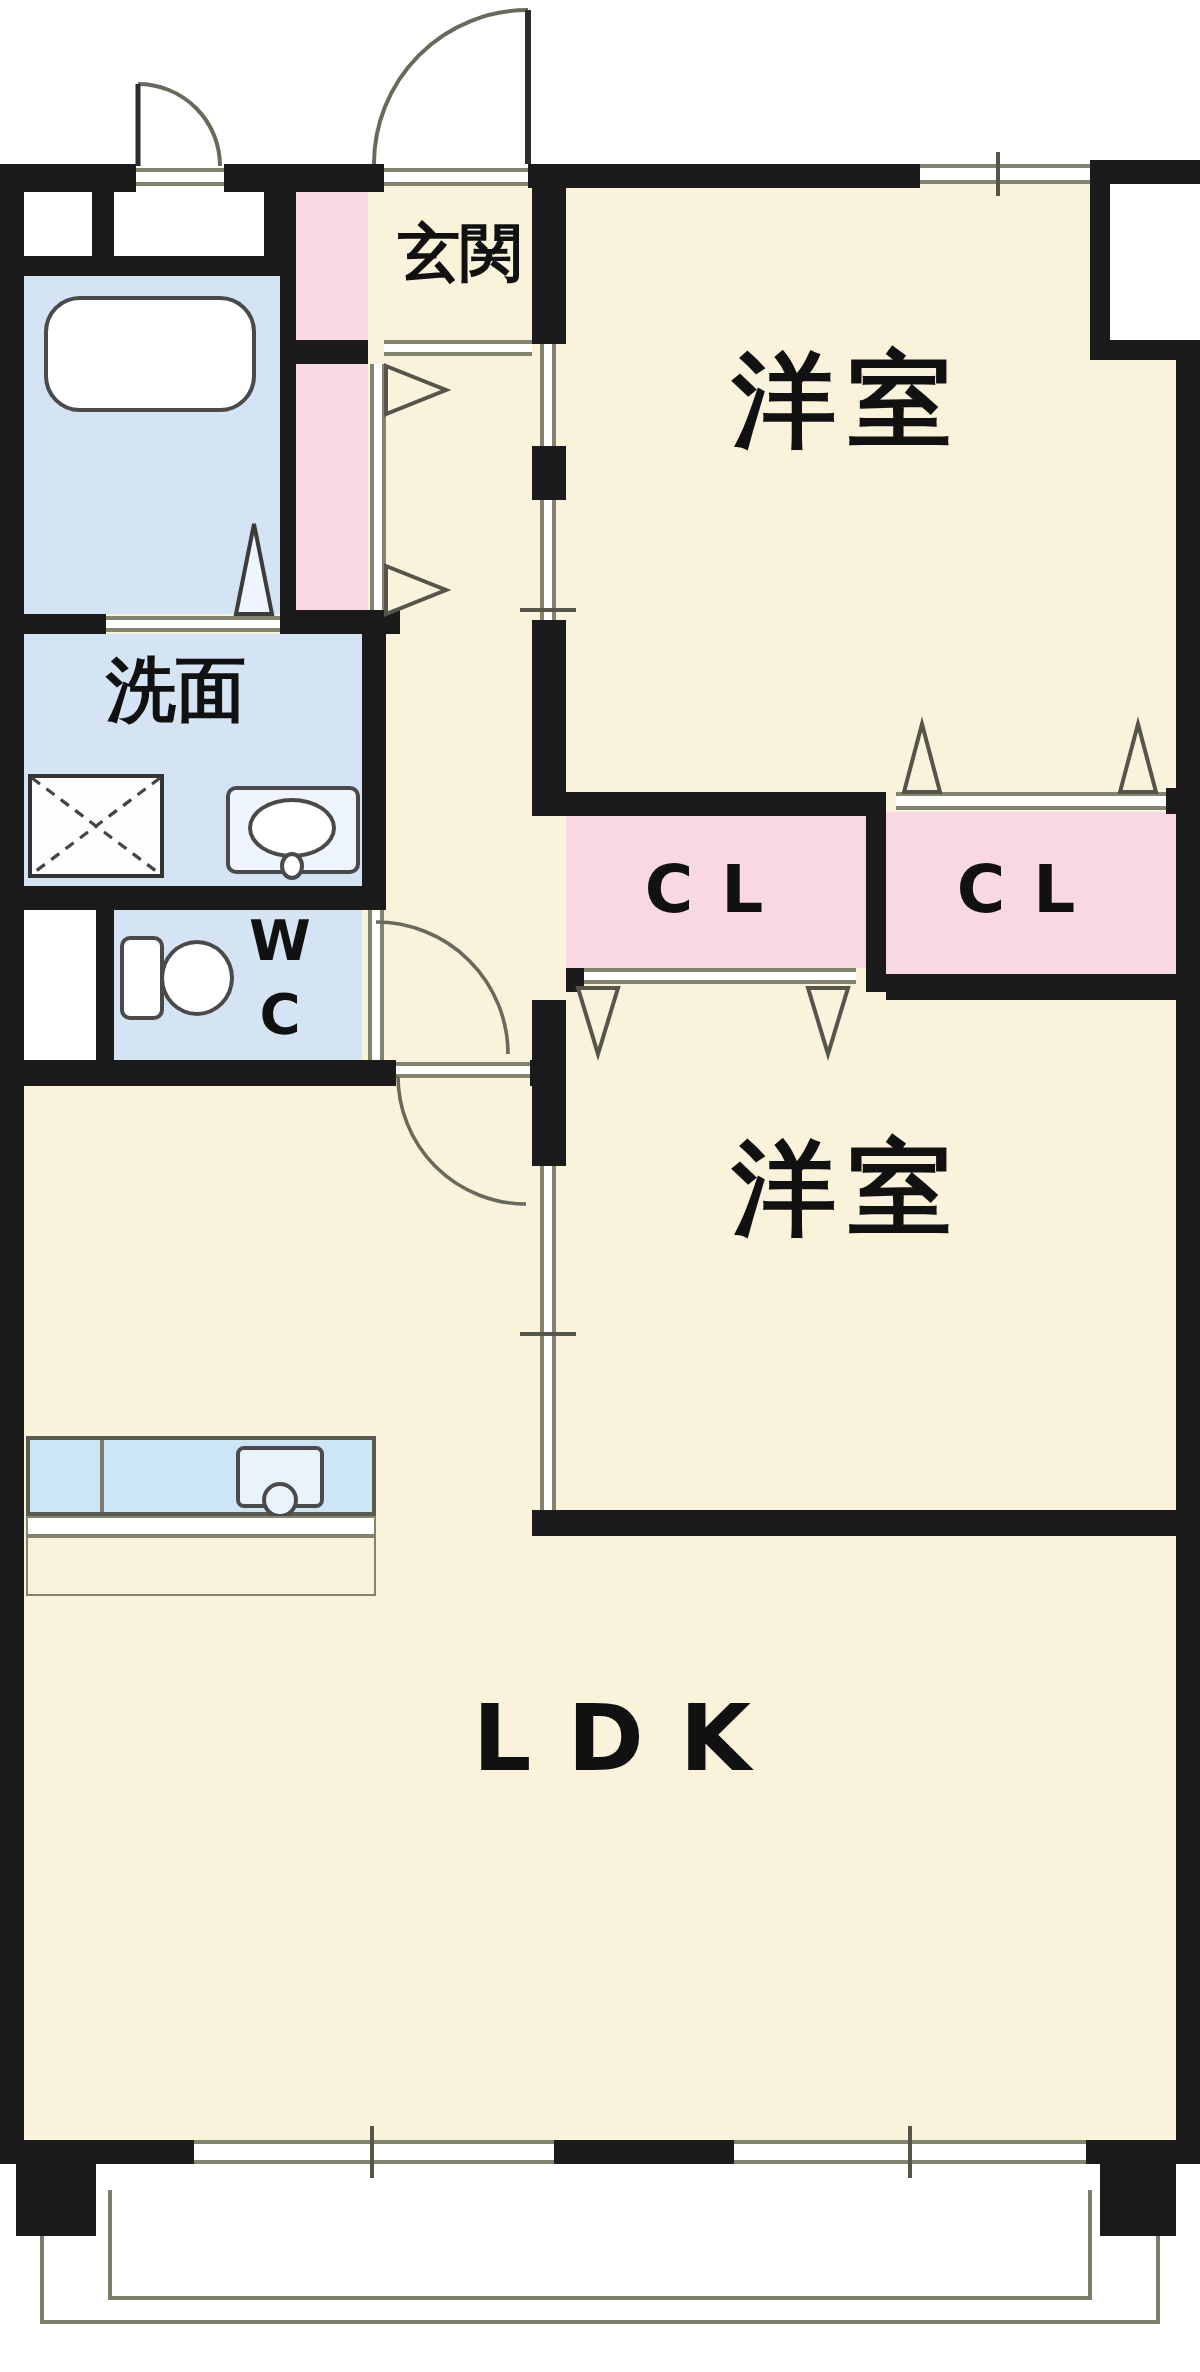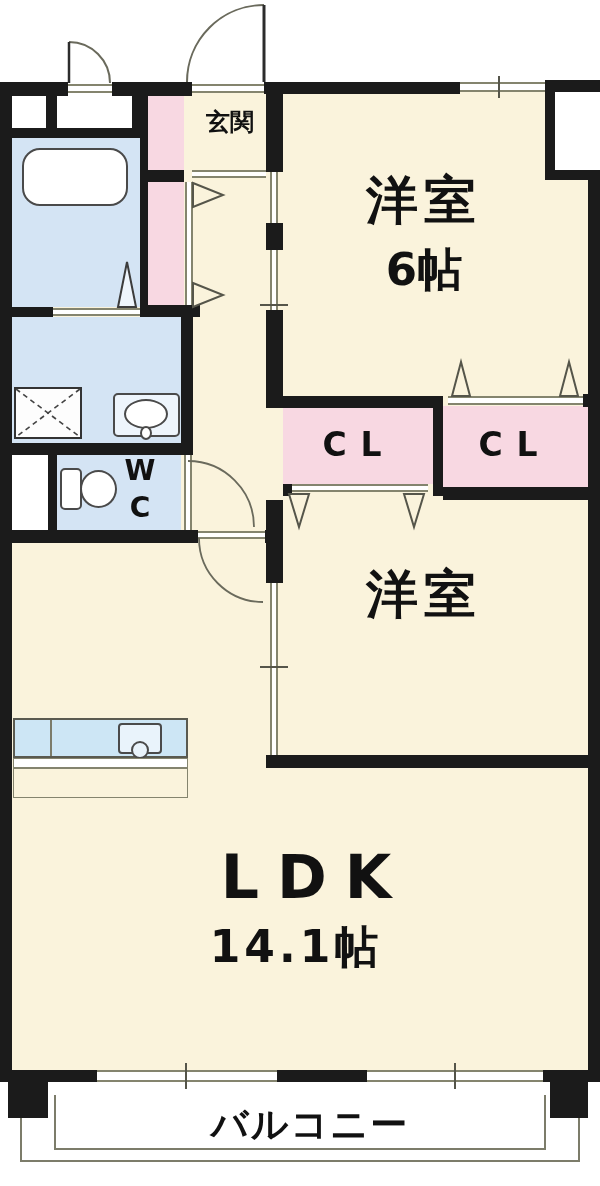--- a/index.html
+++ b/index.html
@@ -146,27 +146,25 @@
     <polygon points="193,183 223,195 193,207" fill="#faf3dc" stroke="#55554a" stroke-width="2"></polygon>
     <polygon points="193,283 223,295 193,307" fill="#faf3dc" stroke="#55554a" stroke-width="2"></polygon>
 
     <polygon points="452,396 461,362 470,396" fill="#faf3dc" stroke="#55554a" stroke-width="2"></polygon>
     <polygon points="560,396 569,362 578,396" fill="#faf3dc" stroke="#55554a" stroke-width="2"></polygon>
 
     <polygon points="289,494 299,527 309,494" fill="#faf3dc" stroke="#55554a" stroke-width="2"></polygon>
     <polygon points="404,494 414,527 424,494" fill="#faf3dc" stroke="#55554a" stroke-width="2"></polygon>
   </svg>
 
-  <div class="label" style="left:190px;top:106px;width:80px;font-size:24px;">玄関</div>
+  <div class="label" style="left:190px;top:106px;width:80px;font-size:31px;">玄関</div>
+  <div class="label" style="left:34px;top:322px;width:108px;font-size:35px;">洗面</div>
   <div class="label" style="left:116px;top:452px;width:48px;font-size:28px;line-height:37px;">
     <div>W</div>
     <div>C</div>
   </div>
   <div class="label" style="left:314px;top:166px;width:220px;font-size:52px;letter-spacing:6px;">洋室</div>
-  <div class="label" style="left:314px;top:240px;width:220px;font-size:45px;">6帖</div>
   <div class="label" style="left:296px;top:425px;width:112px;font-size:33px;letter-spacing:14px;text-indent:14px;">CL</div>
   <div class="label" style="left:452px;top:425px;width:112px;font-size:33px;letter-spacing:14px;text-indent:14px;">CL</div>
   <div class="label" style="left:314px;top:560px;width:220px;font-size:52px;letter-spacing:6px;">洋室</div>
-  <div class="label" style="left:156px;top:842px;width:300px;font-size:60px;letter-spacing:18px;text-indent:18px;">LDK</div>
-  <div class="label" style="left:146px;top:918px;width:300px;font-size:44px;letter-spacing:4px;">14.1帖</div>
-  <div class="label" style="left:110px;top:1100px;width:400px;font-size:37px;letter-spacing:2px;">バルコニー</div>
+  <div class="label" style="left:156px;top:842px;width:300px;font-size:46px;letter-spacing:18px;text-indent:18px;">LDK</div>
 
 </div>
 
 </body></html>

